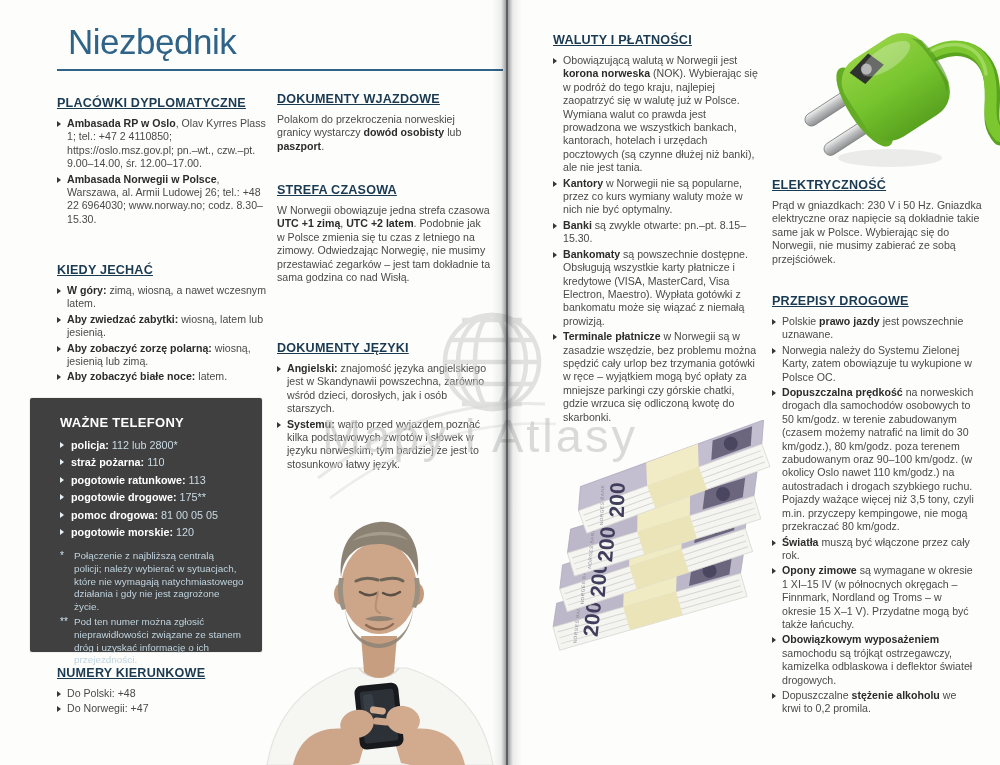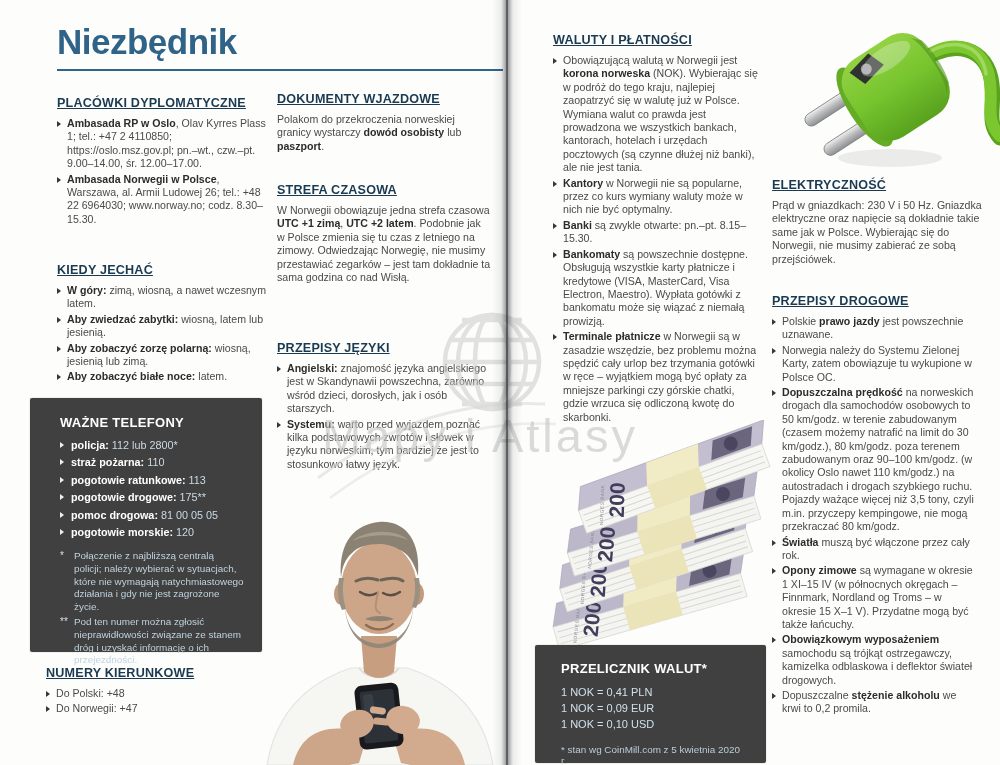--- a/index.html
+++ b/index.html
@@ -1,21 +1,21 @@
 <!DOCTYPE html>
 <html lang="pl"><head>
 <meta charset="utf-8">
 <style>
   html,body{margin:0;padding:0;}
   body{width:1000px;height:765px;position:relative;background:#fbfbfa;overflow:hidden;
        font-family:"Liberation Sans","DejaVu Sans",sans-serif;-webkit-font-smoothing:antialiased;}
   .spread{position:absolute;inset:0;background:#fdfdfc;}
 
   
-  .page-title{position:absolute;left:57px;top:22px;font-size:35px;font-weight:700;color:#2f6388;letter-spacing:-0.5px;}
+  .page-title{position:absolute;left:68px;top:22px;font-size:35px;font-weight:400;color:#2f6388;letter-spacing:-0.5px;}
   .title-rule{position:absolute;left:57px;top:69px;width:446px;height:2px;background:#2f6388;}
 
   
   .sec{position:absolute;z-index:10;}
   .sec h3{margin:0 0 7px 0;font-size:12.6px;font-weight:700;color:#1a3a52;letter-spacing:.2px;text-decoration:underline;}
   .sec p{margin:0;font-size:10.6px;line-height:13.4px;color:#4a4a4a;}
   .sec ul{margin:0;padding:0;list-style:none;}
   .sec li{position:relative;padding-left:10px;margin:0 0 2px 0;font-size:10.6px;line-height:13.4px;color:#4a4a4a;}
   .sec li::before{content:"";position:absolute;left:0;top:4px;width:0;height:0;
       border-top:3px solid transparent;border-bottom:3px solid transparent;border-left:4.5px solid #35363a;}
@@ -91,40 +91,40 @@
         <span class="mark">*</span>
         <span class="txt">Połączenie z najbliższą centralą policji; należy wybierać w sytuacjach, które nie wymagają natychmiastowego działania i gdy nie jest zagrożone życie.</span>
       </div>
       <div class="fn">
         <span class="mark">**</span>
         <span class="txt">Pod ten numer można zgłosić nieprawidłowości związane ze stanem dróg i uzyskać informację o ich przejezdności.</span>
       </div>
     </div>
   </div>
 
-  <section class="sec" style="left:46px;top:666px;width:213px">
+  <section class="sec" style="left:57px;top:666px;width:213px">
     <h3>NUMERY KIERUNKOWE</h3>
     <ul>
       <li><span>Do Polski: +48</span></li>
       <li><span>Do Norwegii: +47</span></li>
     </ul>
   </section>
 
   <section class="sec" style="left:277px;top:92px;width:214px">
     <h3>DOKUMENTY WJAZDOWE</h3>
     <p><span>Polakom do przekroczenia norweskiej granicy wystarczy </span><span class="seg-b">dowód osobisty</span><span> lub </span><span class="seg-b">paszport</span><span>.</span></p>
   </section>
 
   <section class="sec" style="left:277px;top:183px;width:214px">
     <h3>STREFA CZASOWA</h3>
     <p><span>W Norwegii obowiązuje jedna strefa czasowa </span><span class="seg-b">UTC +1 zimą</span><span>, </span><span class="seg-b">UTC +2 latem</span><span>. Podobnie jak w Polsce zmienia się tu czas z letniego na zimowy. Odwiedzając Norwegię, nie musimy przestawiać zegarków – jest tam dokładnie ta sama godzina co nad Wisłą.</span></p>
   </section>
 
   <section class="sec" style="left:277px;top:341px;width:214px">
-    <h3>PRZEPISY JĘZYKI</h3>
+    <h3>DOKUMENTY JĘZYKI</h3>
     <ul>
       <li><span class="seg-b">Angielski:</span><span> znajomość języka angielskiego jest w Skandynawii powszechna, zarówno wśród dzieci, dorosłych, jak i osób starszych.</span></li>
       <li><span class="seg-b">Systemu:</span><span> warto przed wyjazdem poznać kilka podstawowych zwrotów i słówek w języku norweskim, tym bardziej że jest to stosunkowo łatwy język.</span></li>
     </ul>
   </section>
 
   <svg class="img-abs" style="left:253px;top:486px;" width="252" height="279" viewBox="0 0 252 279" aria-hidden="true">
     <rect x="0" y="0" width="252" height="279" fill="#fdfdfc"></rect>
 
     <path d="M14,279 C24,220 62,194 98,182 L154,182 C192,194 230,220 240,279 Z" fill="#f6f6f3" stroke="#e4e4e0" stroke-width="1.2"></path>
@@ -221,29 +221,20 @@
         <rect x="0" y="22" width="195" height="24" fill="#f6f6f3" stroke="#d9d9d4" stroke-width="0.8"></rect>
         <path d="M3,28 H192 M3,34 H192 M3,40 H192" stroke="#d6d6d1" stroke-width="1"></path>
         <polygon points="80,0 135,0 128,22 73,22" fill="#f2ecc6"></polygon>
           <rect x="73" y="22" width="55" height="24" fill="#ece5ba"></rect>
         <text transform="translate(40,44) rotate(-68)" font-size="21" font-weight="700" fill="#413d5c">200</text>
         <text transform="translate(18,44) rotate(-68)" font-size="4.6" fill="#8a8796" letter-spacing="0.6">NORGES BANK</text>
       </g>
     </g>
   </svg>
 
-  <div class="bluebox" style="left:535px;top:645px;width:231px;height:118px;padding:16px 18px 10px 26px;box-sizing:border-box;">
-    <h3>PRZELICZNIK WALUT*</h3>
-    <div class="rates">
-      <div class="rate">1 NOK = 0,41 PLN</div>
-      <div class="rate">1 NOK = 0,09 EUR</div>
-      <div class="rate">1 NOK = 0,10 USD</div>
-    </div>
-    <div class="box-foot">* stan wg CoinMill.com z 5 kwietnia 2020 r.</div>
-  </div>
 
   <svg class="img-abs" style="left:786px;top:0;" width="214" height="178" viewBox="0 0 214 178" aria-hidden="true">
     <defs>
       <linearGradient id="plugGrad" x1="0" y1="0" x2="0" y2="1">
         <stop offset="0" stop-color="#93d243"></stop>
           <stop offset="0.5" stop-color="#76c42e"></stop>
           <stop offset="1" stop-color="#58a21e"></stop>
       </linearGradient>
       <linearGradient id="pinGrad" x1="0" y1="0" x2="0" y2="1">
         <stop offset="0" stop-color="#f0f0f0"></stop>

